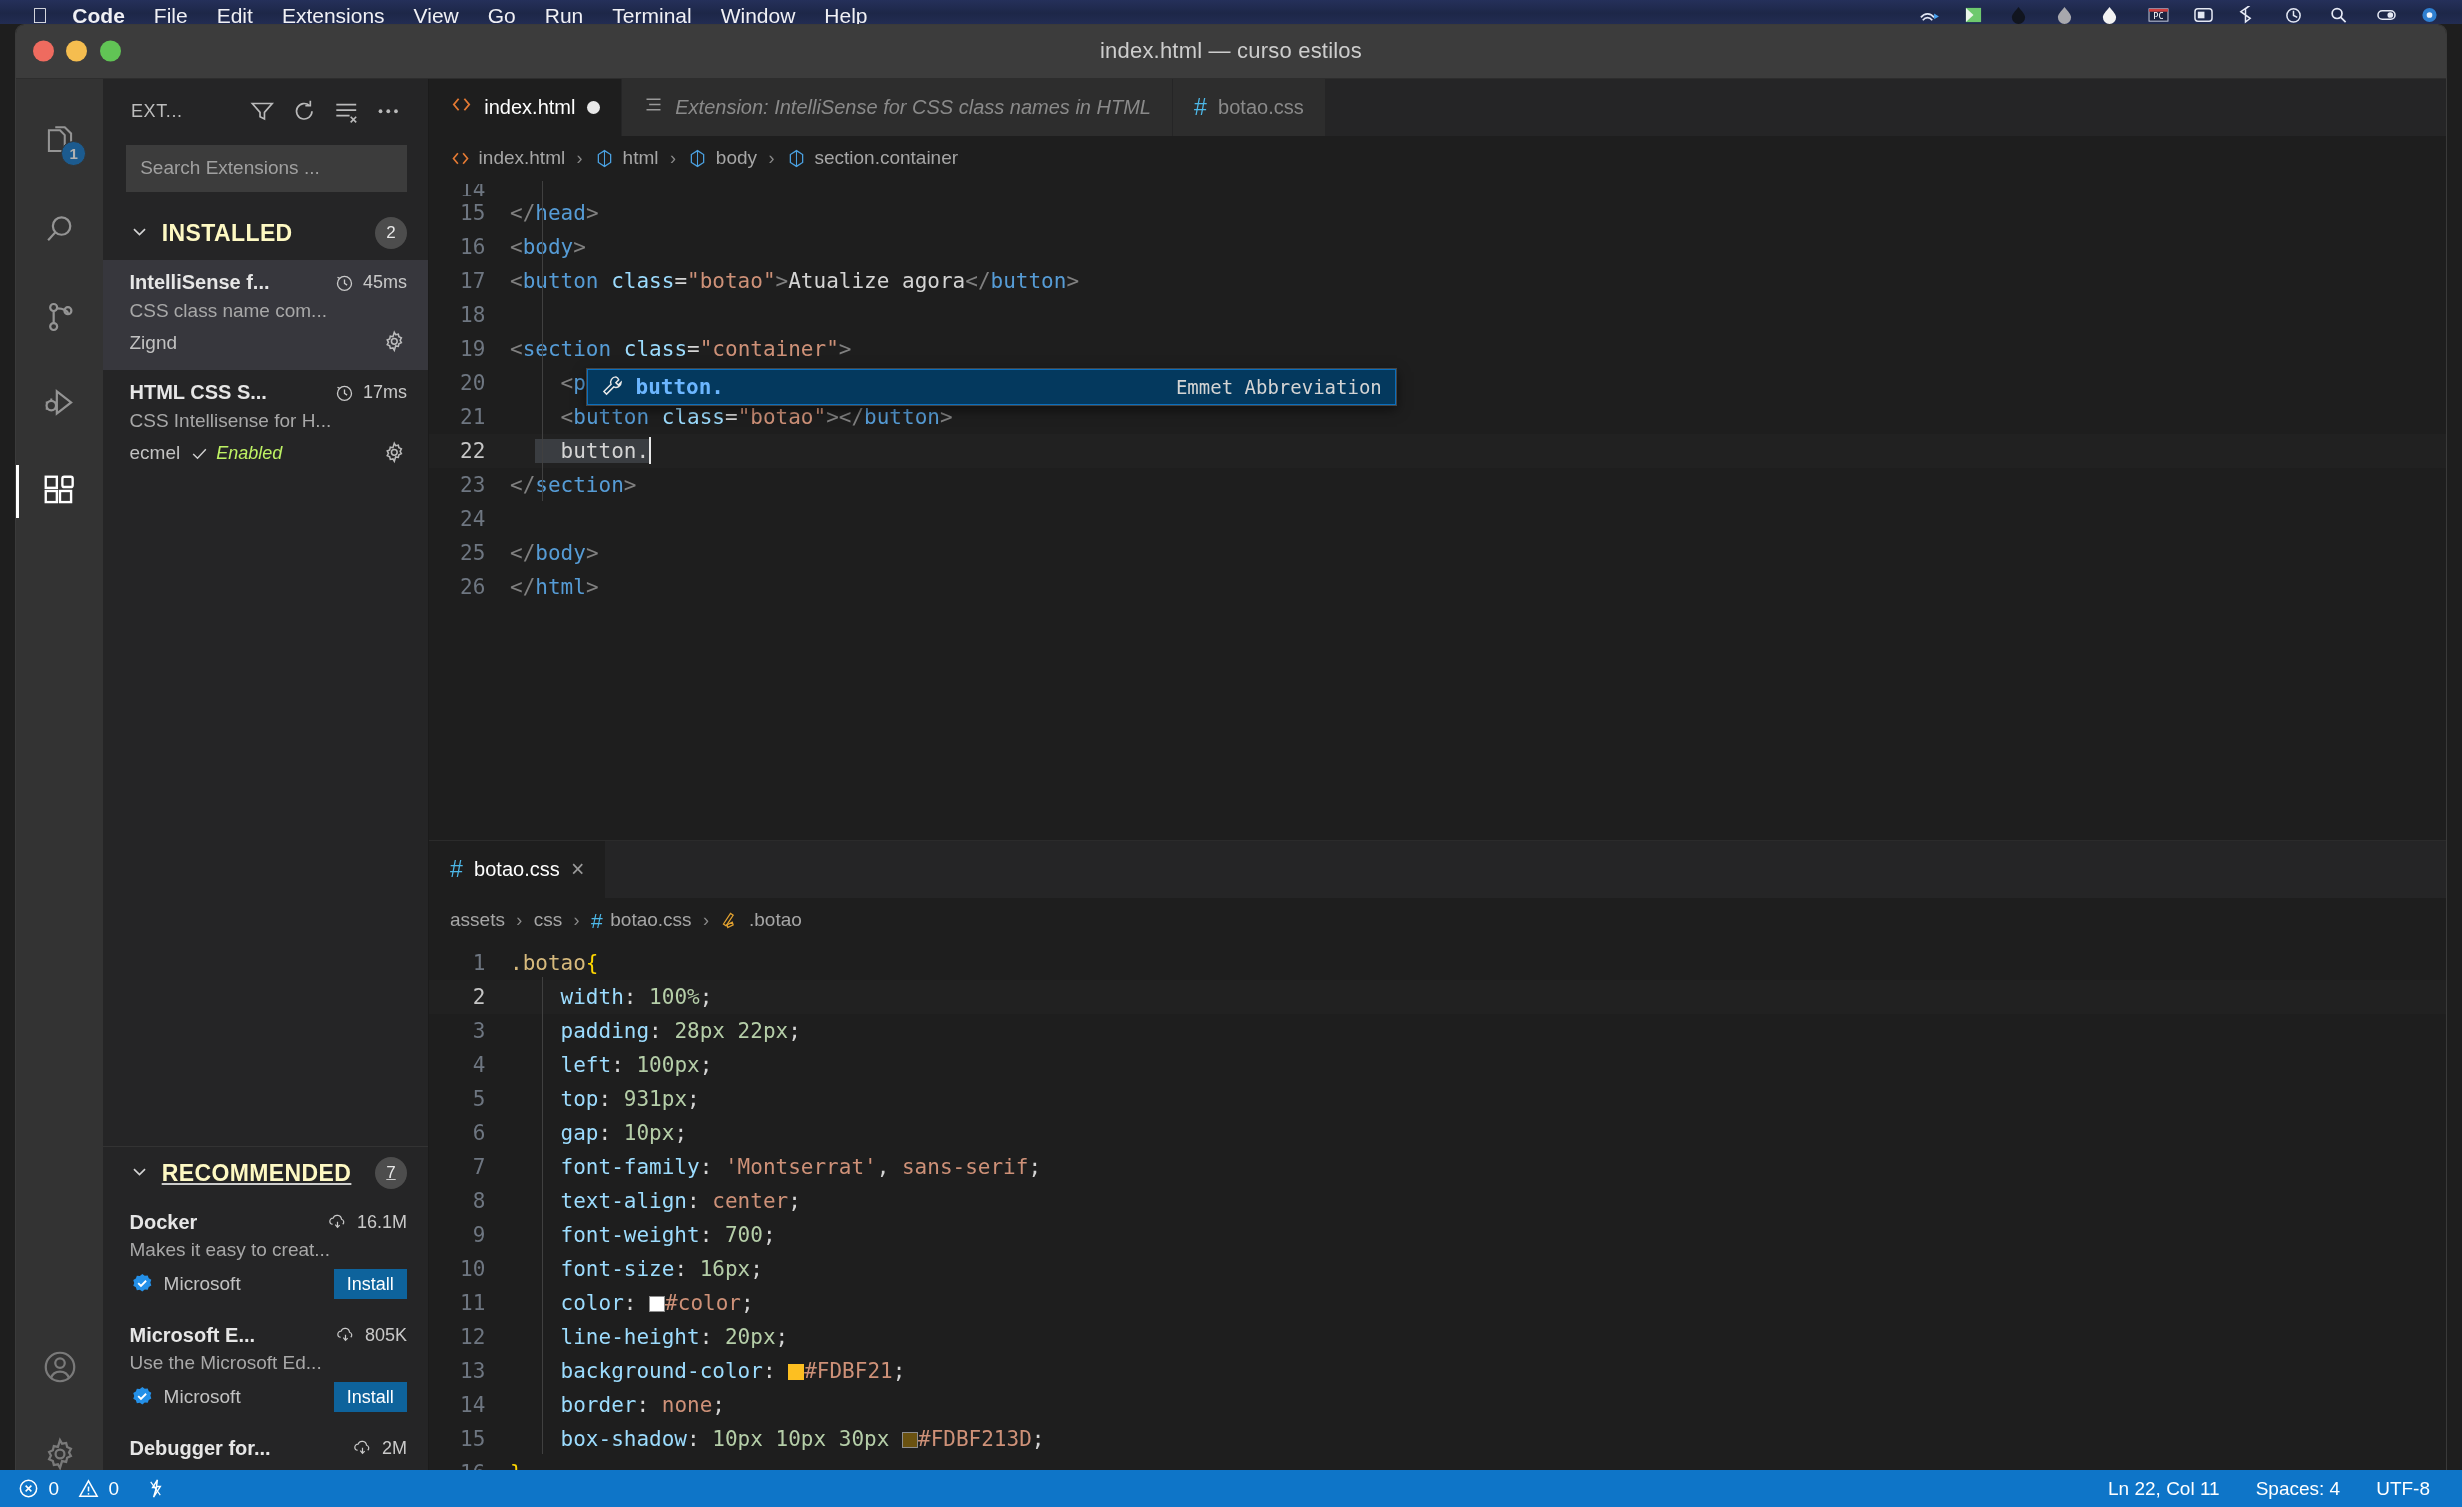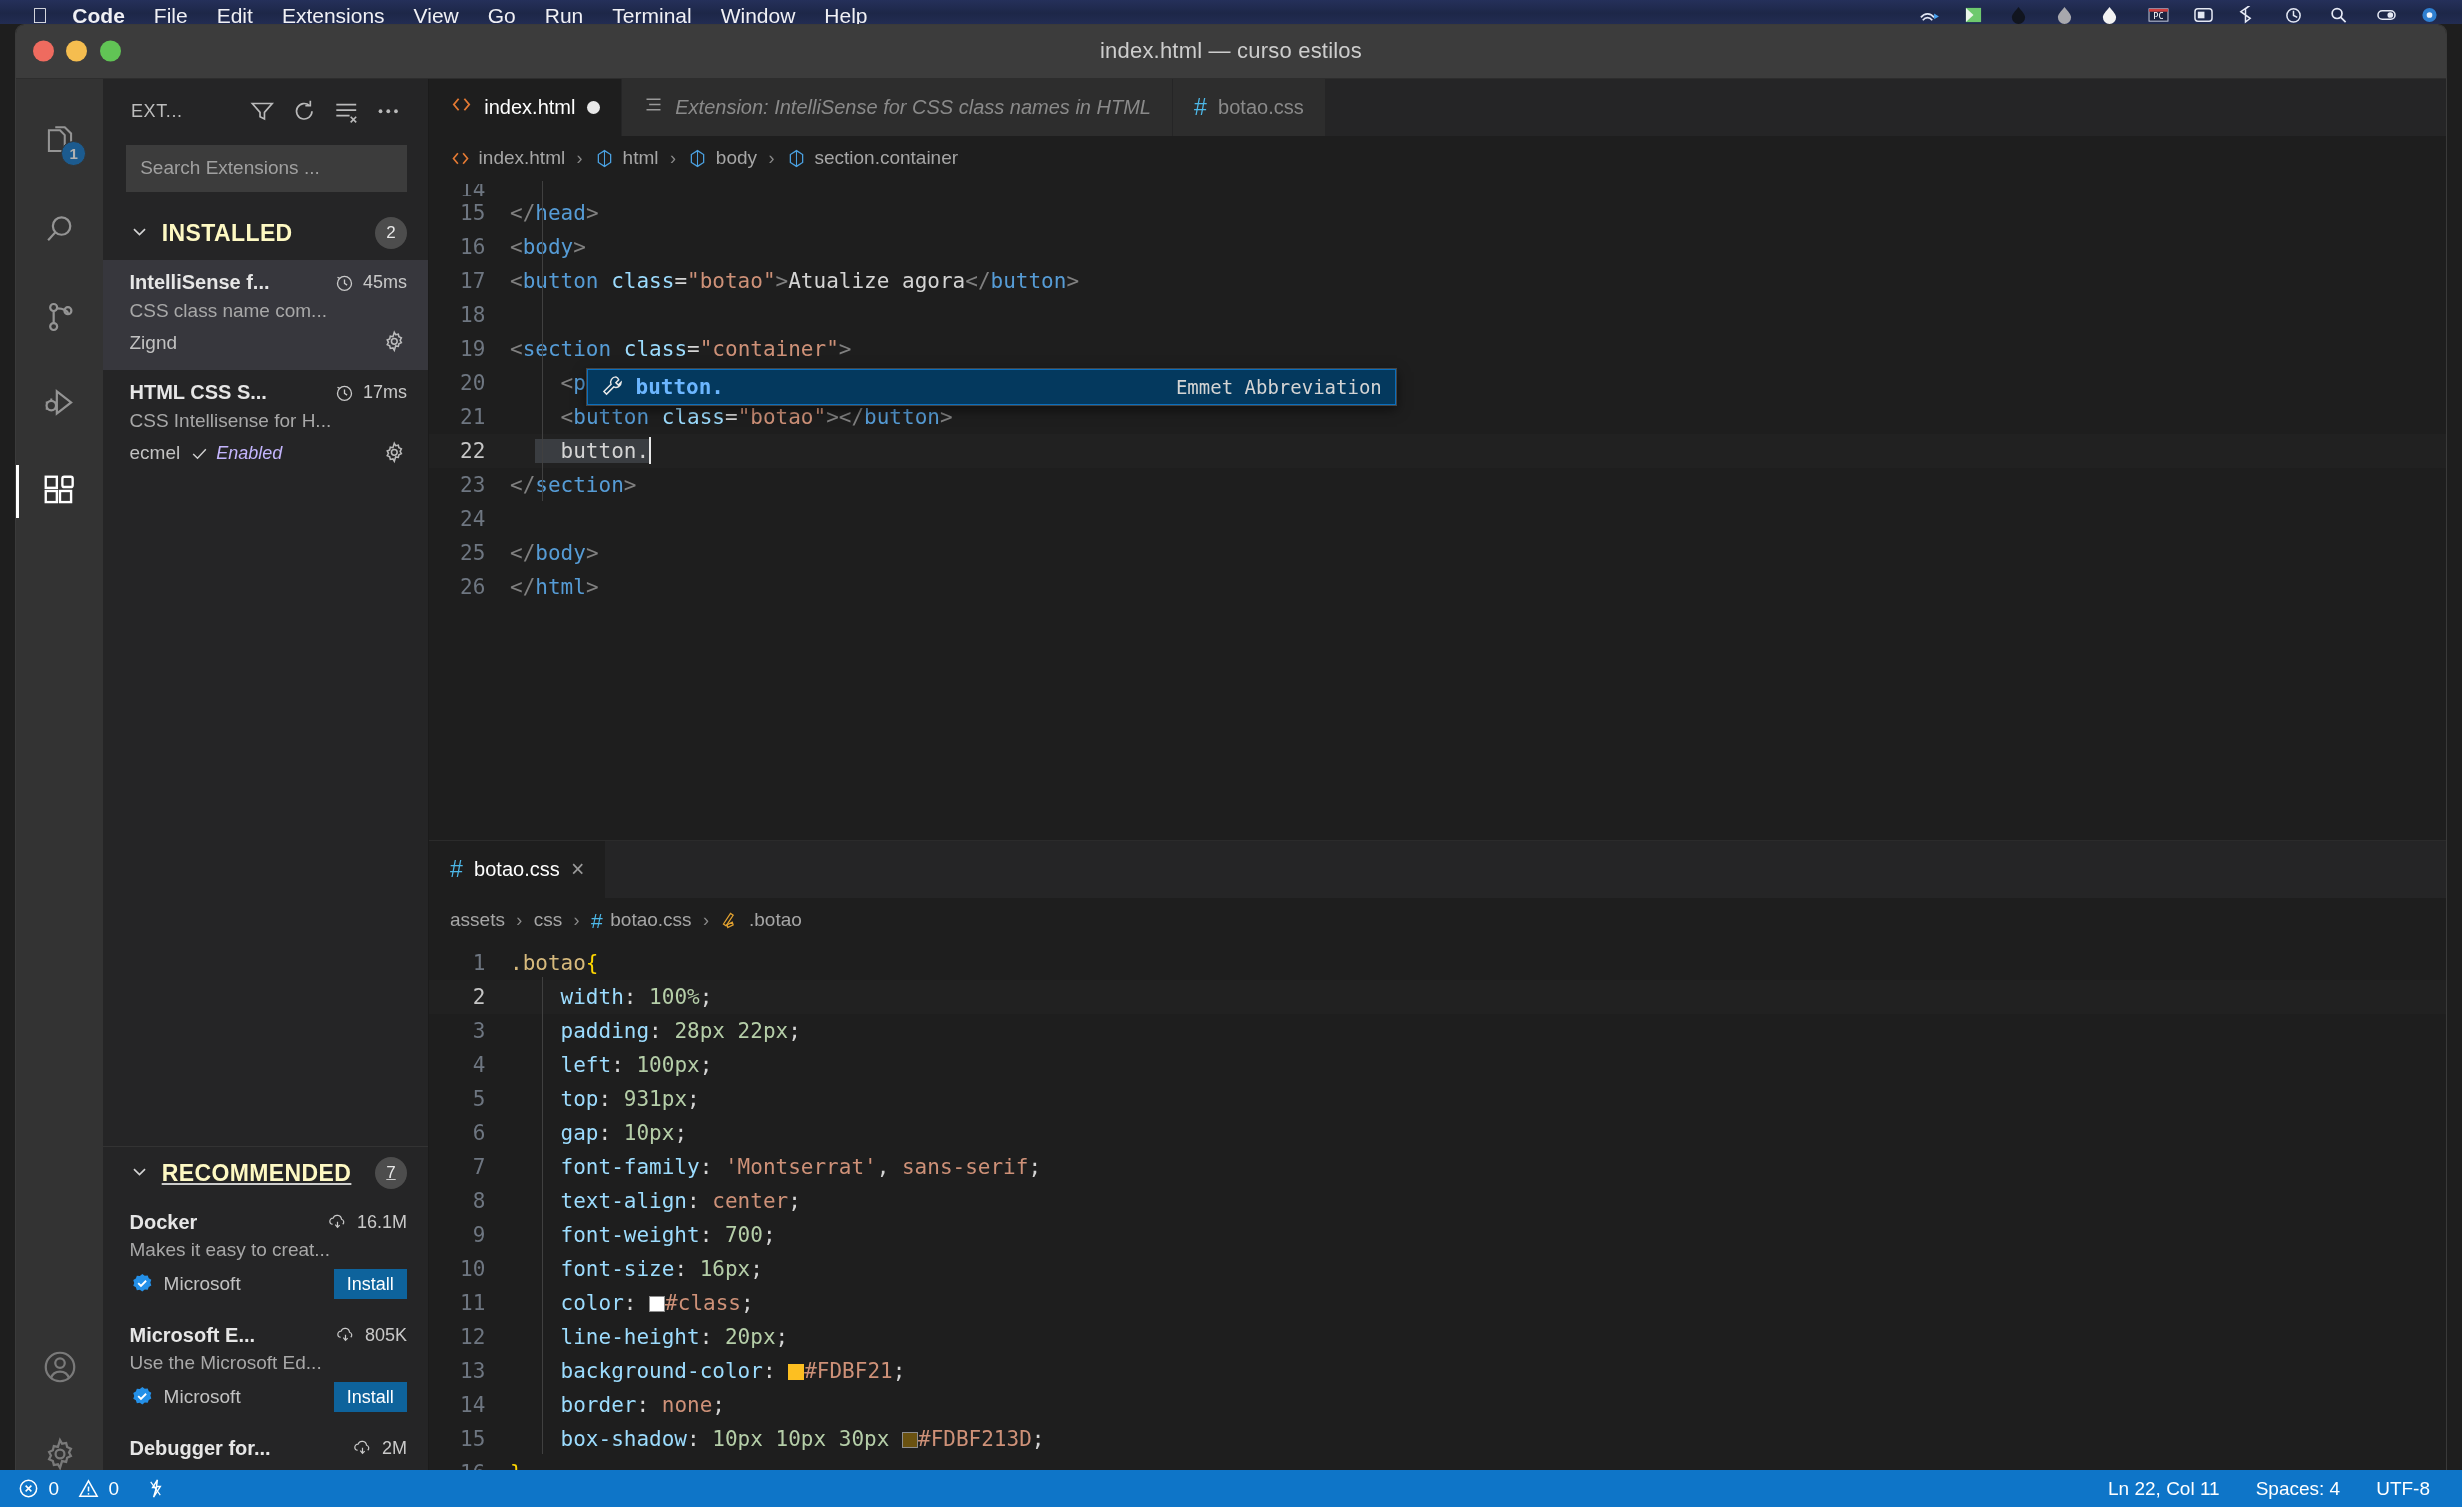--- a/index.html
+++ b/index.html
@@ -94,21 +94,21 @@
   }
 
   .ext{ padding:11.3px 21px 13.2px 26.5px; }
   .ext.sel{ background:#37373d; }
   .ext .r1{ display:flex; align-items:center; gap:9.5px; }
   .ext .name{ font-size:20px; font-weight:700; color:#e6e6e6; white-space:nowrap; }
   .ext .meta{ margin-left:auto; display:flex; align-items:center; gap:7.6px; font-size:18px; color:#c9c9c9; white-space:nowrap;}
   .ext .desc{ font-size:19px; color:#a8a8a8; margin-top:5.7px; white-space:nowrap; overflow:hidden; }
   .ext .r3{ display:flex; align-items:center; gap:9.5px; margin-top:7.6px; }
   .ext .pub{ font-size:19px; color:#c2c2c2; }
-  .ext .enabled{ font-size:18px; font-style:italic; color:#c4b5fd; display:flex; align-items:center; gap:7.6px; }
+  .ext .enabled{ font-size:18px; font-style:italic; color:#bef264; display:flex; align-items:center; gap:7.6px; }
   .ext .gear{ margin-left:auto; opacity:.85; }
   .ext .install{
     margin-left:auto; background:#0e639c; color:#fff; font-size:18px;
     padding:4.7px 13.2px; border:none; cursor:pointer; font-family:"Liberation Sans",sans-serif;
   }
   .verified{ display:inline-flex; align-items:center; }
 
   
   #editors{ flex:1; display:flex; flex-direction:column; background:#1e1e1e; min-width:0; }
 
@@ -727,21 +727,21 @@
             <div class="lnrow">
               <span class="ln">9</span>
               <span class="src">    <span class="t-prop">font-weight</span><span class="t-txt">: </span><span class="t-val">700</span><span class="t-txt">;</span></span>
             </div>
             <div class="lnrow">
               <span class="ln">10</span>
               <span class="src">    <span class="t-prop">font-size</span><span class="t-txt">: </span><span class="t-val">16px</span><span class="t-txt">;</span></span>
             </div>
             <div class="lnrow">
               <span class="ln">11</span>
-              <span class="src">    <span class="t-prop">color</span><span class="t-txt">: </span><span class="swatch" style="background:#ffffff"></span><span class="t-kw">#class</span><span class="t-txt">;</span></span>
+              <span class="src">    <span class="t-prop">color</span><span class="t-txt">: </span><span class="swatch" style="background:#ffffff"></span><span class="t-kw">#color</span><span class="t-txt">;</span></span>
             </div>
             <div class="lnrow">
               <span class="ln">12</span>
               <span class="src">    <span class="t-prop">line-height</span><span class="t-txt">: </span><span class="t-val">20px</span><span class="t-txt">;</span></span>
             </div>
             <div class="lnrow">
               <span class="ln">13</span>
               <span class="src">    <span class="t-prop">background-color</span><span class="t-txt">: </span><span class="swatch" style="background:#FDBF21;border-color:#FDBF21"></span><span class="t-kw">#FDBF21</span><span class="t-txt">;</span></span>
             </div>
             <div class="lnrow">

